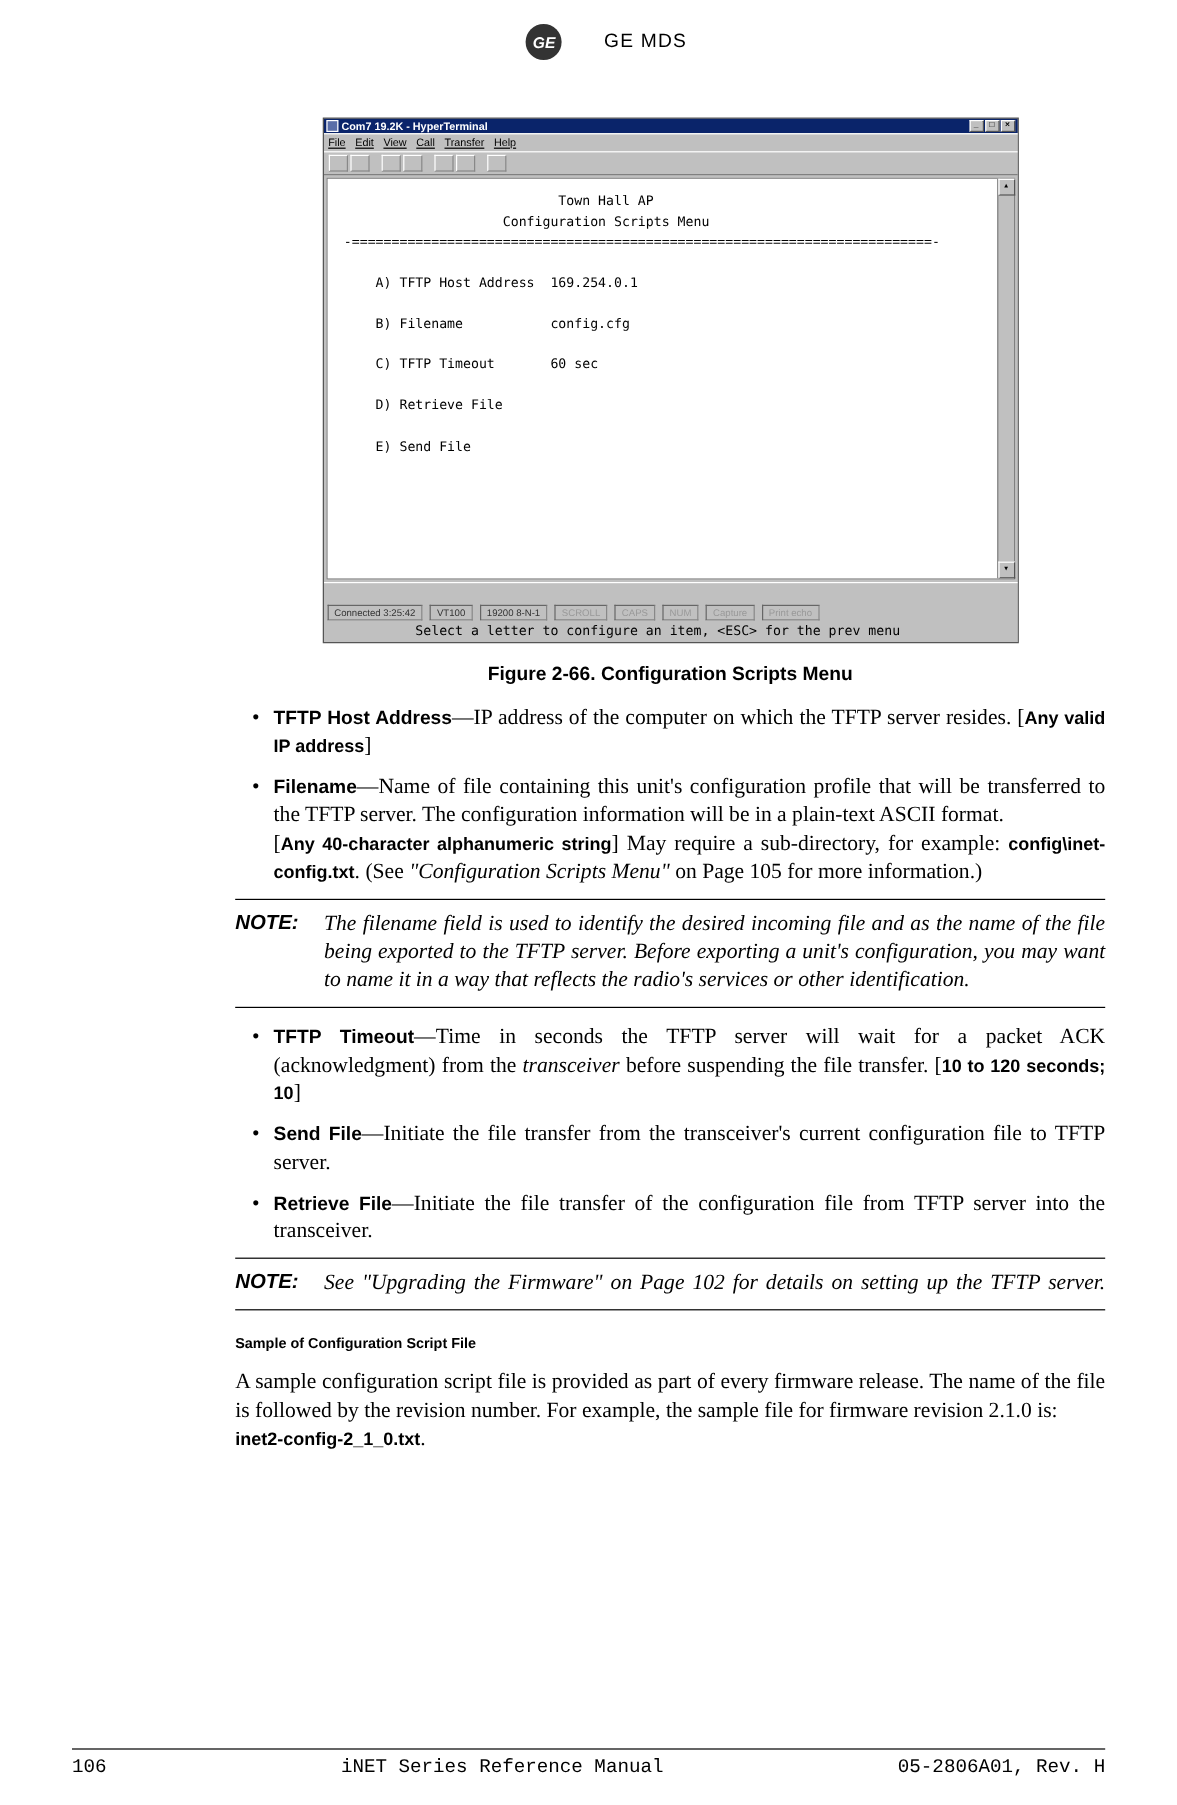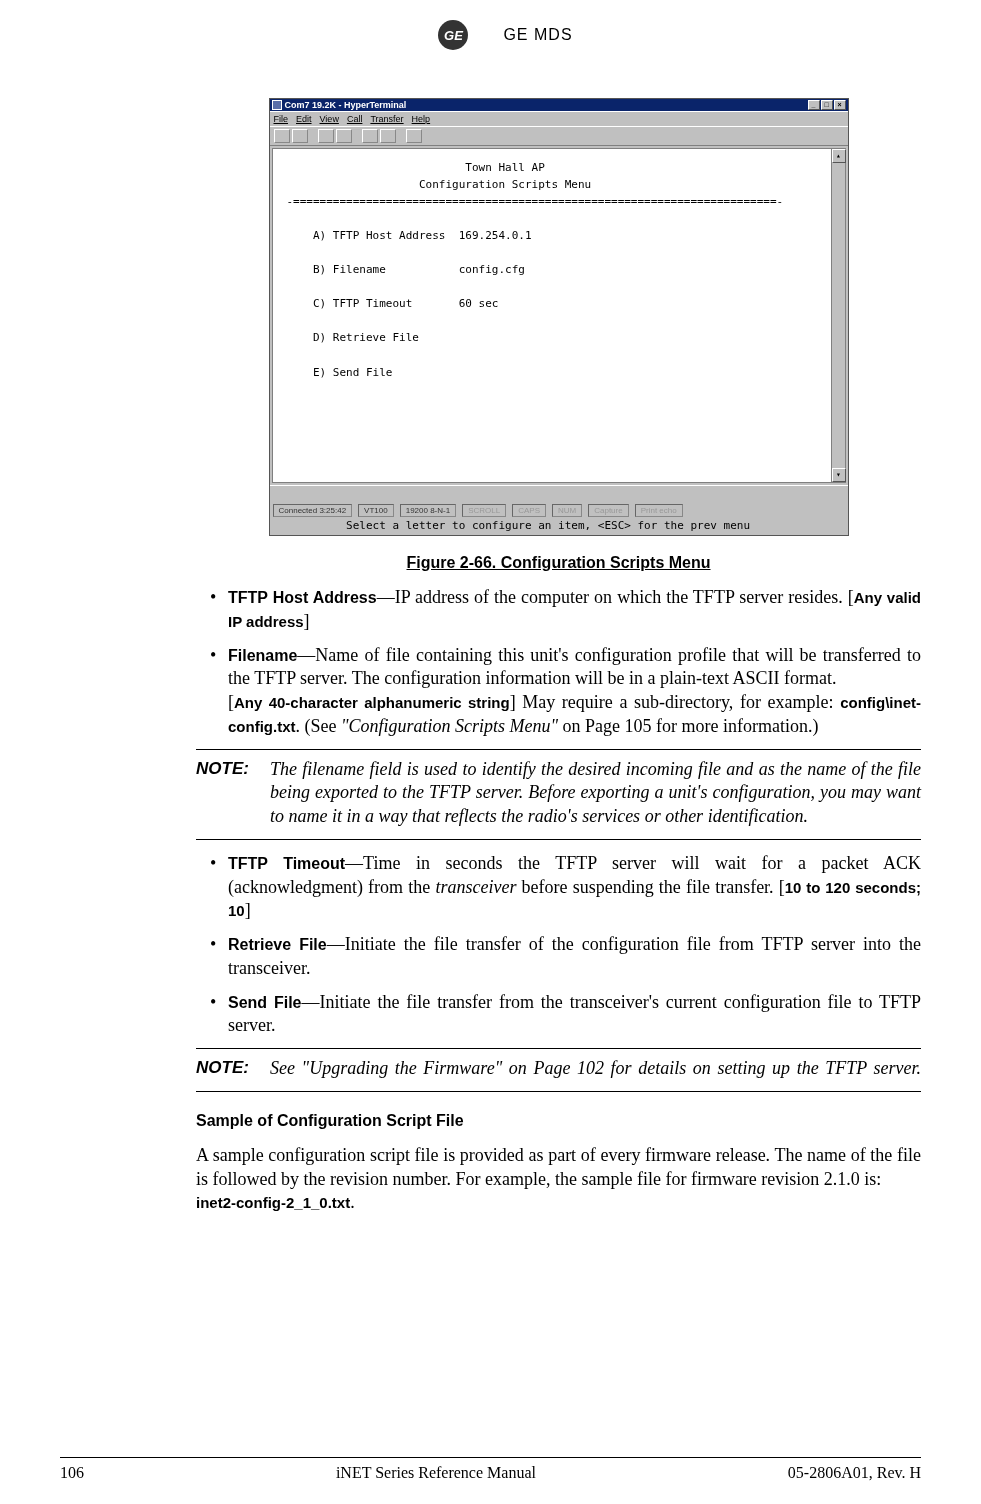--- a/index.html
+++ b/index.html
@@ -69,40 +69,40 @@
   .sb-btn{position:absolute;left:0;width:14px;height:14px;background:#c0c0c0;border:1px solid #fff;border-right-color:#555;border-bottom-color:#555;font-size:8px;text-align:center;line-height:11px}
   .statusbar{background:#c0c0c0;padding:18px 3px;display:flex;gap:6px;border-top:1px solid #fff;font-size:8px}
   .status-cell{border:1px solid #888;border-top-color:#666;border-left-color:#666;padding:1px 5px;background:#c0c0c0;color:#333}
   .status-cell.dim{color:#999}
   .figure-caption{
     font-family: Arial, Helvetica, sans-serif;
     font-weight:bold;
     font-size:16px;
     text-align:center;
     margin:12px 0 14px;
-    text-decoration:underline;
   }
   .bullets { list-style:none; padding-left:18px; font-size:18px; line-height:1.32; }
   .bullets li { position:relative; margin-bottom:10px; padding-left:14px; text-align:justify; }
   .bullets li::before { content:"•"; position:absolute; left:-4px; top:0; }
   .term-label { font-family: Arial, Helvetica, sans-serif; font-weight:bold; font-size:16px; }
   .bracket-val { font-family: Arial, Helvetica, sans-serif; font-weight:bold; font-size:15px; }
   .code-inline { font-family: Arial, Helvetica, sans-serif; font-weight:bold; font-size:15px; }
   .italic { font-style: italic; }
   .note-block { border-top:1px solid #000; border-bottom:1px solid #000; padding:8px 0 10px; margin:10px 0 12px; font-size:18px; line-height:1.32; text-align:justify;font-style:italic; }
   .note-block .note-row { display:flex; gap:8px; }
   .note-label { font-family: Arial, Helvetica, sans-serif; font-weight:bold; font-size:17px; flex:0 0 66px; }
   .note-text { flex:1; }
-  .subhead { font-family: Arial, Helvetica, sans-serif; font-weight:bold; font-size:16px; margin:20px 0 14px; }
+  .subhead { font-family: Arial, Helvetica, sans-serif; font-weight:bold; font-size:12px; margin:20px 0 14px; }
   .body-para { font-size:18px; line-height:1.32; text-align:justify; }
   .footer {
     position:absolute; left:60px; right:60px; bottom:22px;
     border-top:1px solid #000; padding-top:6px;
     display:flex; justify-content:space-between;
     font-size:16px;
+    font-family:Liberation Mono, monospace;
   }
 </style>
 </head>
 <body>
 
 <div class="header-logo">
   <span class="ge-circle">GE</span>
   <span class="brand"><span>GE</span> <span>MDS</span></span>
 </div>
 
@@ -199,24 +199,24 @@
     <div class="note-label">NOTE:</div>
     <div class="note-text">The filename field is used to identify the desired incoming file and as the name of the file being exported to the TFTP server. Before exporting a unit's configuration, you may want to name it in a way that reflects the radio's services or other identification.</div>
   </div>
 </div>
 
 <ul class="bullets">
   <li>
     <span class="term-label">TFTP Timeout</span><span>—Time in seconds the TFTP server will wait for a packet ACK (acknowledgment) from the </span><span class="italic">transceiver</span><span> before suspending the file transfer. [</span><span class="bracket-val">10 to 120 seconds; 10</span><span>]</span>
   </li>
   <li>
+    <span class="term-label">Send File</span><span>—Initiate the file transfer from the transceiver's current configuration file to TFTP server.</span>
+  </li>
+  <li>
     <span class="term-label">Retrieve File</span><span>—Initiate the file transfer of the configuration file from TFTP server into the transceiver.</span>
-  </li>
-  <li>
-    <span class="term-label">Send File</span><span>—Initiate the file transfer from the transceiver's current configuration file to TFTP server.</span>
   </li>
 </ul>
 
 <div class="note-block">
   <div class="note-row">
     <div class="note-label">NOTE:</div>
     <div class="note-text" style="text-align:justify;text-align-last:justify"><span>See "Upgrading the Firmware" on Page 102 for details on setting up the TFTP server.</span></div>
   </div>
 </div>
 

